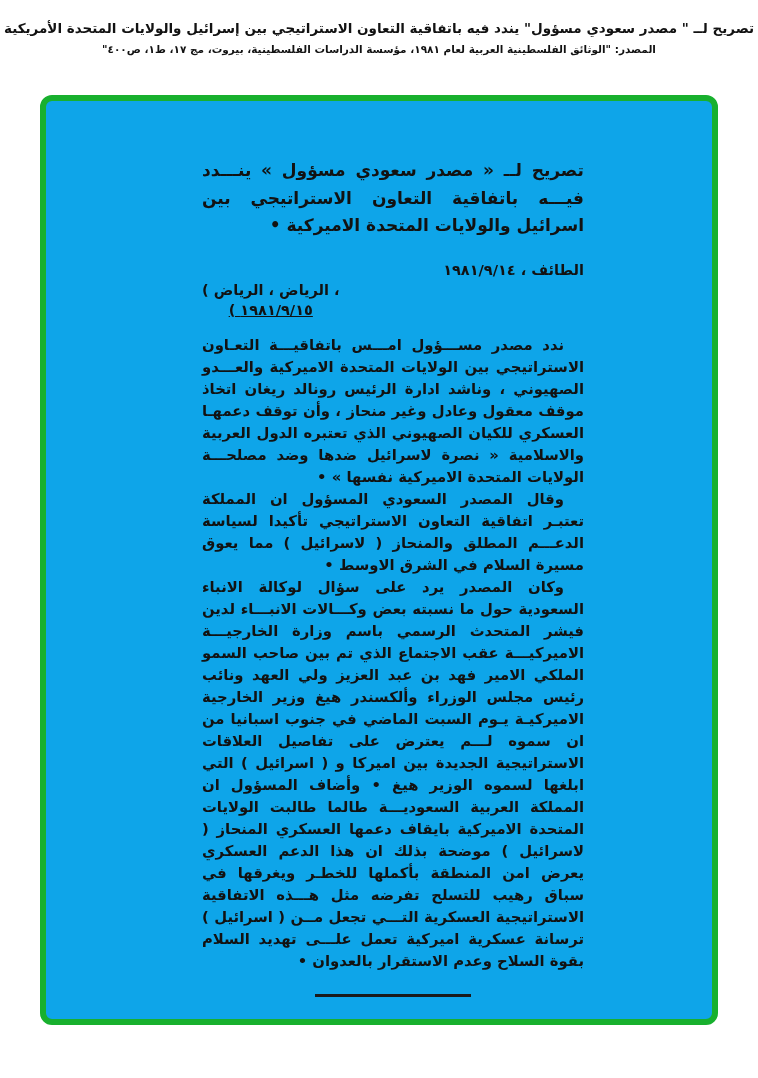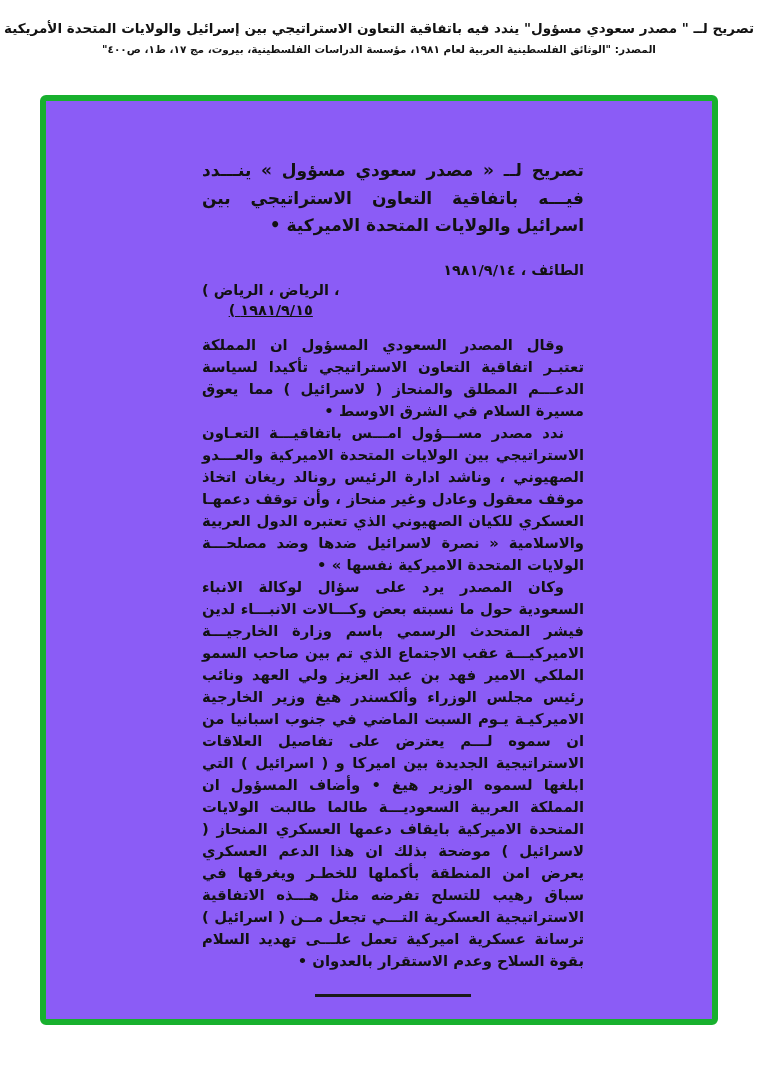--- a/index.html
+++ b/index.html
@@ -24,22 +24,22 @@
   .header-source {
     margin-top:7px;
     font-size:10.5px;
     font-weight:bold;
   }
   .frame {
     position:absolute;
     left:40px; top:95px;
     width:666px; height:918px;
     border:6px solid #18b02e;
-    border-radius:6px;
-    background:#8b5cf6;
+    border-radius:12px;
+    background:#0ea5e9;
   }
   .content {
     position:absolute;
     top:56px; right:128px;
     width:382px;
     direction:rtl;
   }
   .doc-title {
     font-size:17px;
     font-weight:bold;
@@ -91,21 +91,21 @@
 
     <div class="dateline">
       <div class="dl-right">الطائف ، ١٩٨١/٩/١٤</div>
       <div class="dl-left">
         <div class="l1">( الرياض ، الرياض ،</div>
         <div class="l2">( ١٩٨١/٩/١٥</div>
       </div>
     </div>
 
     <div class="doc-body">
+      <p>ندد مصدر مســـؤول امـــس باتفاقيـــة التعـاون الاستراتيجي بين الولايات المتحدة الاميركية والعـــدو الصهيوني ، وناشد ادارة الرئيس رونالد ريغان اتخاذ موقف معقول وعادل وغير منحاز ، وأن توقف دعمهـا العسكري للكيان الصهيوني الذي تعتبره الدول العربية والاسلامية « نصرة لاسرائيل ضدها وضد مصلحـــة الولايات المتحدة الاميركية نفسها » •</p>
       <p>وقال المصدر السعودي المسؤول ان المملكة تعتبـر اتفاقية التعاون الاستراتيجي تأكيدا لسياسة الدعـــم المطلق والمنحاز ( لاسرائيل ) مما يعوق مسيرة السلام في الشرق الاوسط •</p>
-      <p>ندد مصدر مســـؤول امـــس باتفاقيـــة التعـاون الاستراتيجي بين الولايات المتحدة الاميركية والعـــدو الصهيوني ، وناشد ادارة الرئيس رونالد ريغان اتخاذ موقف معقول وعادل وغير منحاز ، وأن توقف دعمهـا العسكري للكيان الصهيوني الذي تعتبره الدول العربية والاسلامية « نصرة لاسرائيل ضدها وضد مصلحـــة الولايات المتحدة الاميركية نفسها » •</p>
       <p>وكان المصدر يرد على سؤال لوكالة الانباء السعودية حول ما نسبته بعض وكـــالات الانبـــاء لدين فيشر المتحدث الرسمي باسم وزارة الخارجيـــة الاميركيـــة عقب الاجتماع الذي تم بين صاحب السمو الملكي الامير فهد بن عبد العزيز ولي العهد ونائب رئيس مجلس الوزراء وألكسندر هيغ وزير الخارجية الاميركيـة يـوم السبت الماضي في جنوب اسبانيا من ان سموه لـــم يعترض على تفاصيل العلاقات الاستراتيجية الجديدة بين اميركا و ( اسرائيل ) التي ابلغها لسموه الوزير هيغ • وأضاف المسؤول ان المملكة العربية السعوديـــة طالما طالبت الولايات المتحدة الاميركية بايقاف دعمها العسكري المنحاز ( لاسرائيل ) موضحة بذلك ان هذا الدعم العسكري يعرض امن المنطقة بأكملها للخطـر ويغرقها في سباق رهيب للتسلح تفرضه مثل هـــذه الاتفاقية الاستراتيجية العسكرية التـــي تجعل مــن ( اسرائيل ) ترسانة عسكرية اميركية تعمل علـــى تهديد السلام بقوة السلاح وعدم الاستقرار بالعدوان •</p>
     </div>
 
     <div class="divider"></div>
 
   </div>
 </div>
 
 </body></html>

